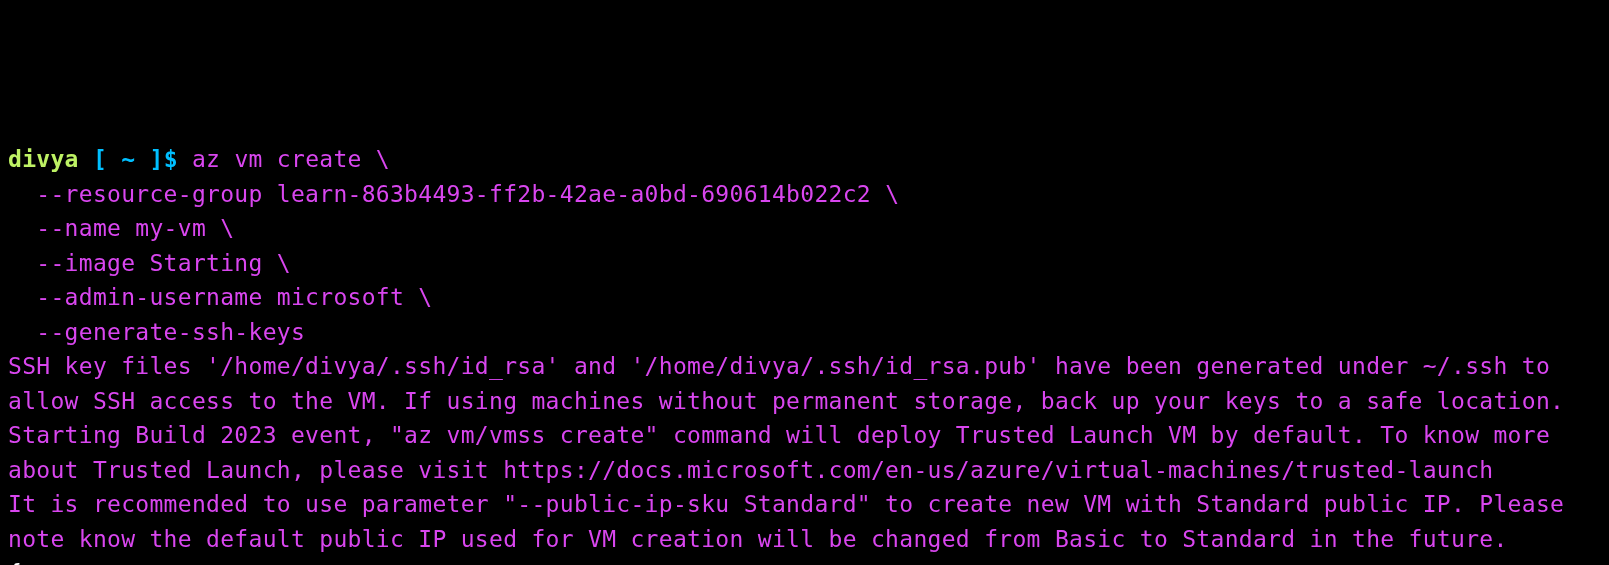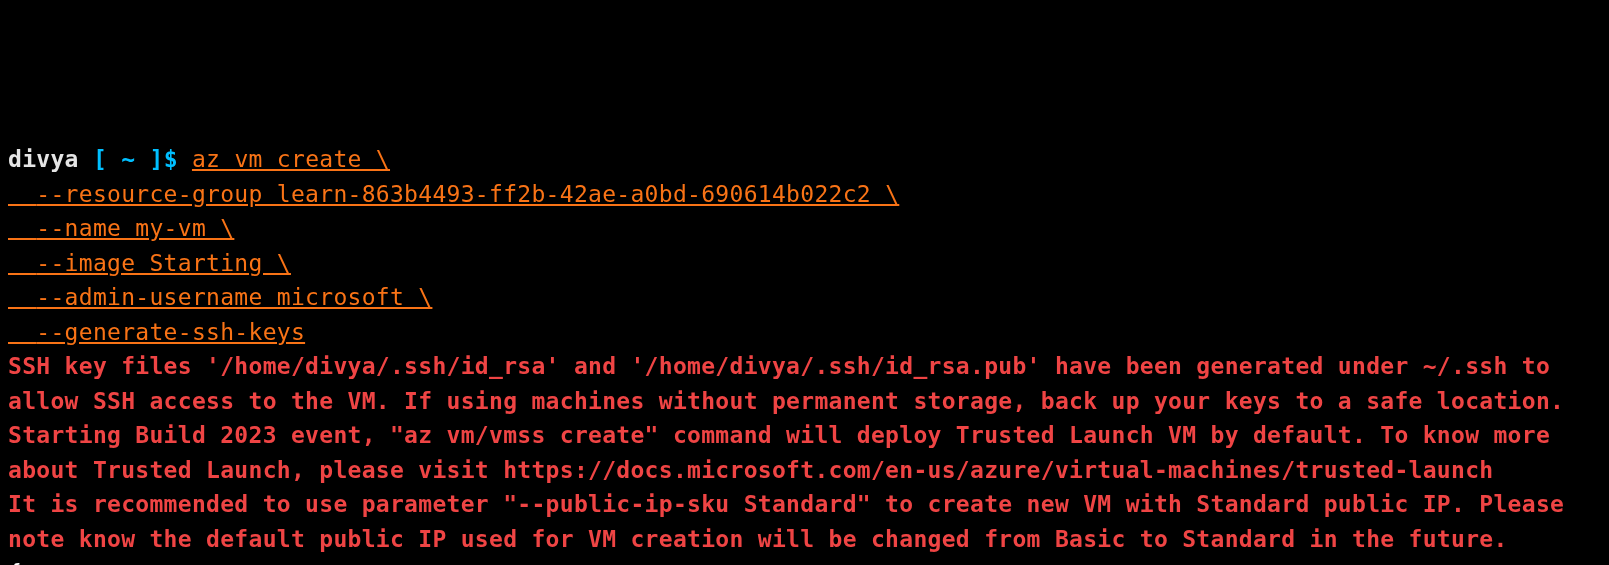--- a/index.html
+++ b/index.html
@@ -9,26 +9,26 @@
       font-size: 23px;
       line-height: 1.5;
       white-space: pre-wrap;
       word-wrap: break-word;
       padding: 4px 8px;
       width: 1609px;
       height: 565px;
       overflow: hidden;
       letter-spacing: 0.3px;
     }
-    .prompt-user { color: #e5e5e5; font-weight: bold; }
+    .prompt-user { color: #bef264; font-weight: bold; }
     .prompt-brackets { color: #00bfff; font-weight: bold; }
     .prompt-tilde { color: #00bfff; font-weight: bold; }
     .prompt-dollar { color: #00bfff; font-weight: bold; }
-    .cmd { color: #f97316; text-decoration: underline; }
-    .output-warn { color: #ef4444; font-weight: bold; }
+    .cmd { color: #d946ef; }
+    .output-warn { color: #d946ef; }
     .output-json { color: #ffffff; }
   </style>
 </head>
 <body>
 
 
 
 <div><span><span class="prompt-user">divya</span><span class="prompt-brackets"> [ </span><span class="prompt-tilde">~</span><span class="prompt-brackets"> ]</span><span class="prompt-dollar">$ </span><span class="cmd">az vm create \</span></span>
 <span class="cmd">  --resource-group learn-863b4493-ff2b-42ae-a0bd-690614b022c2 \</span>
 <span class="cmd">  --name my-vm \</span>

